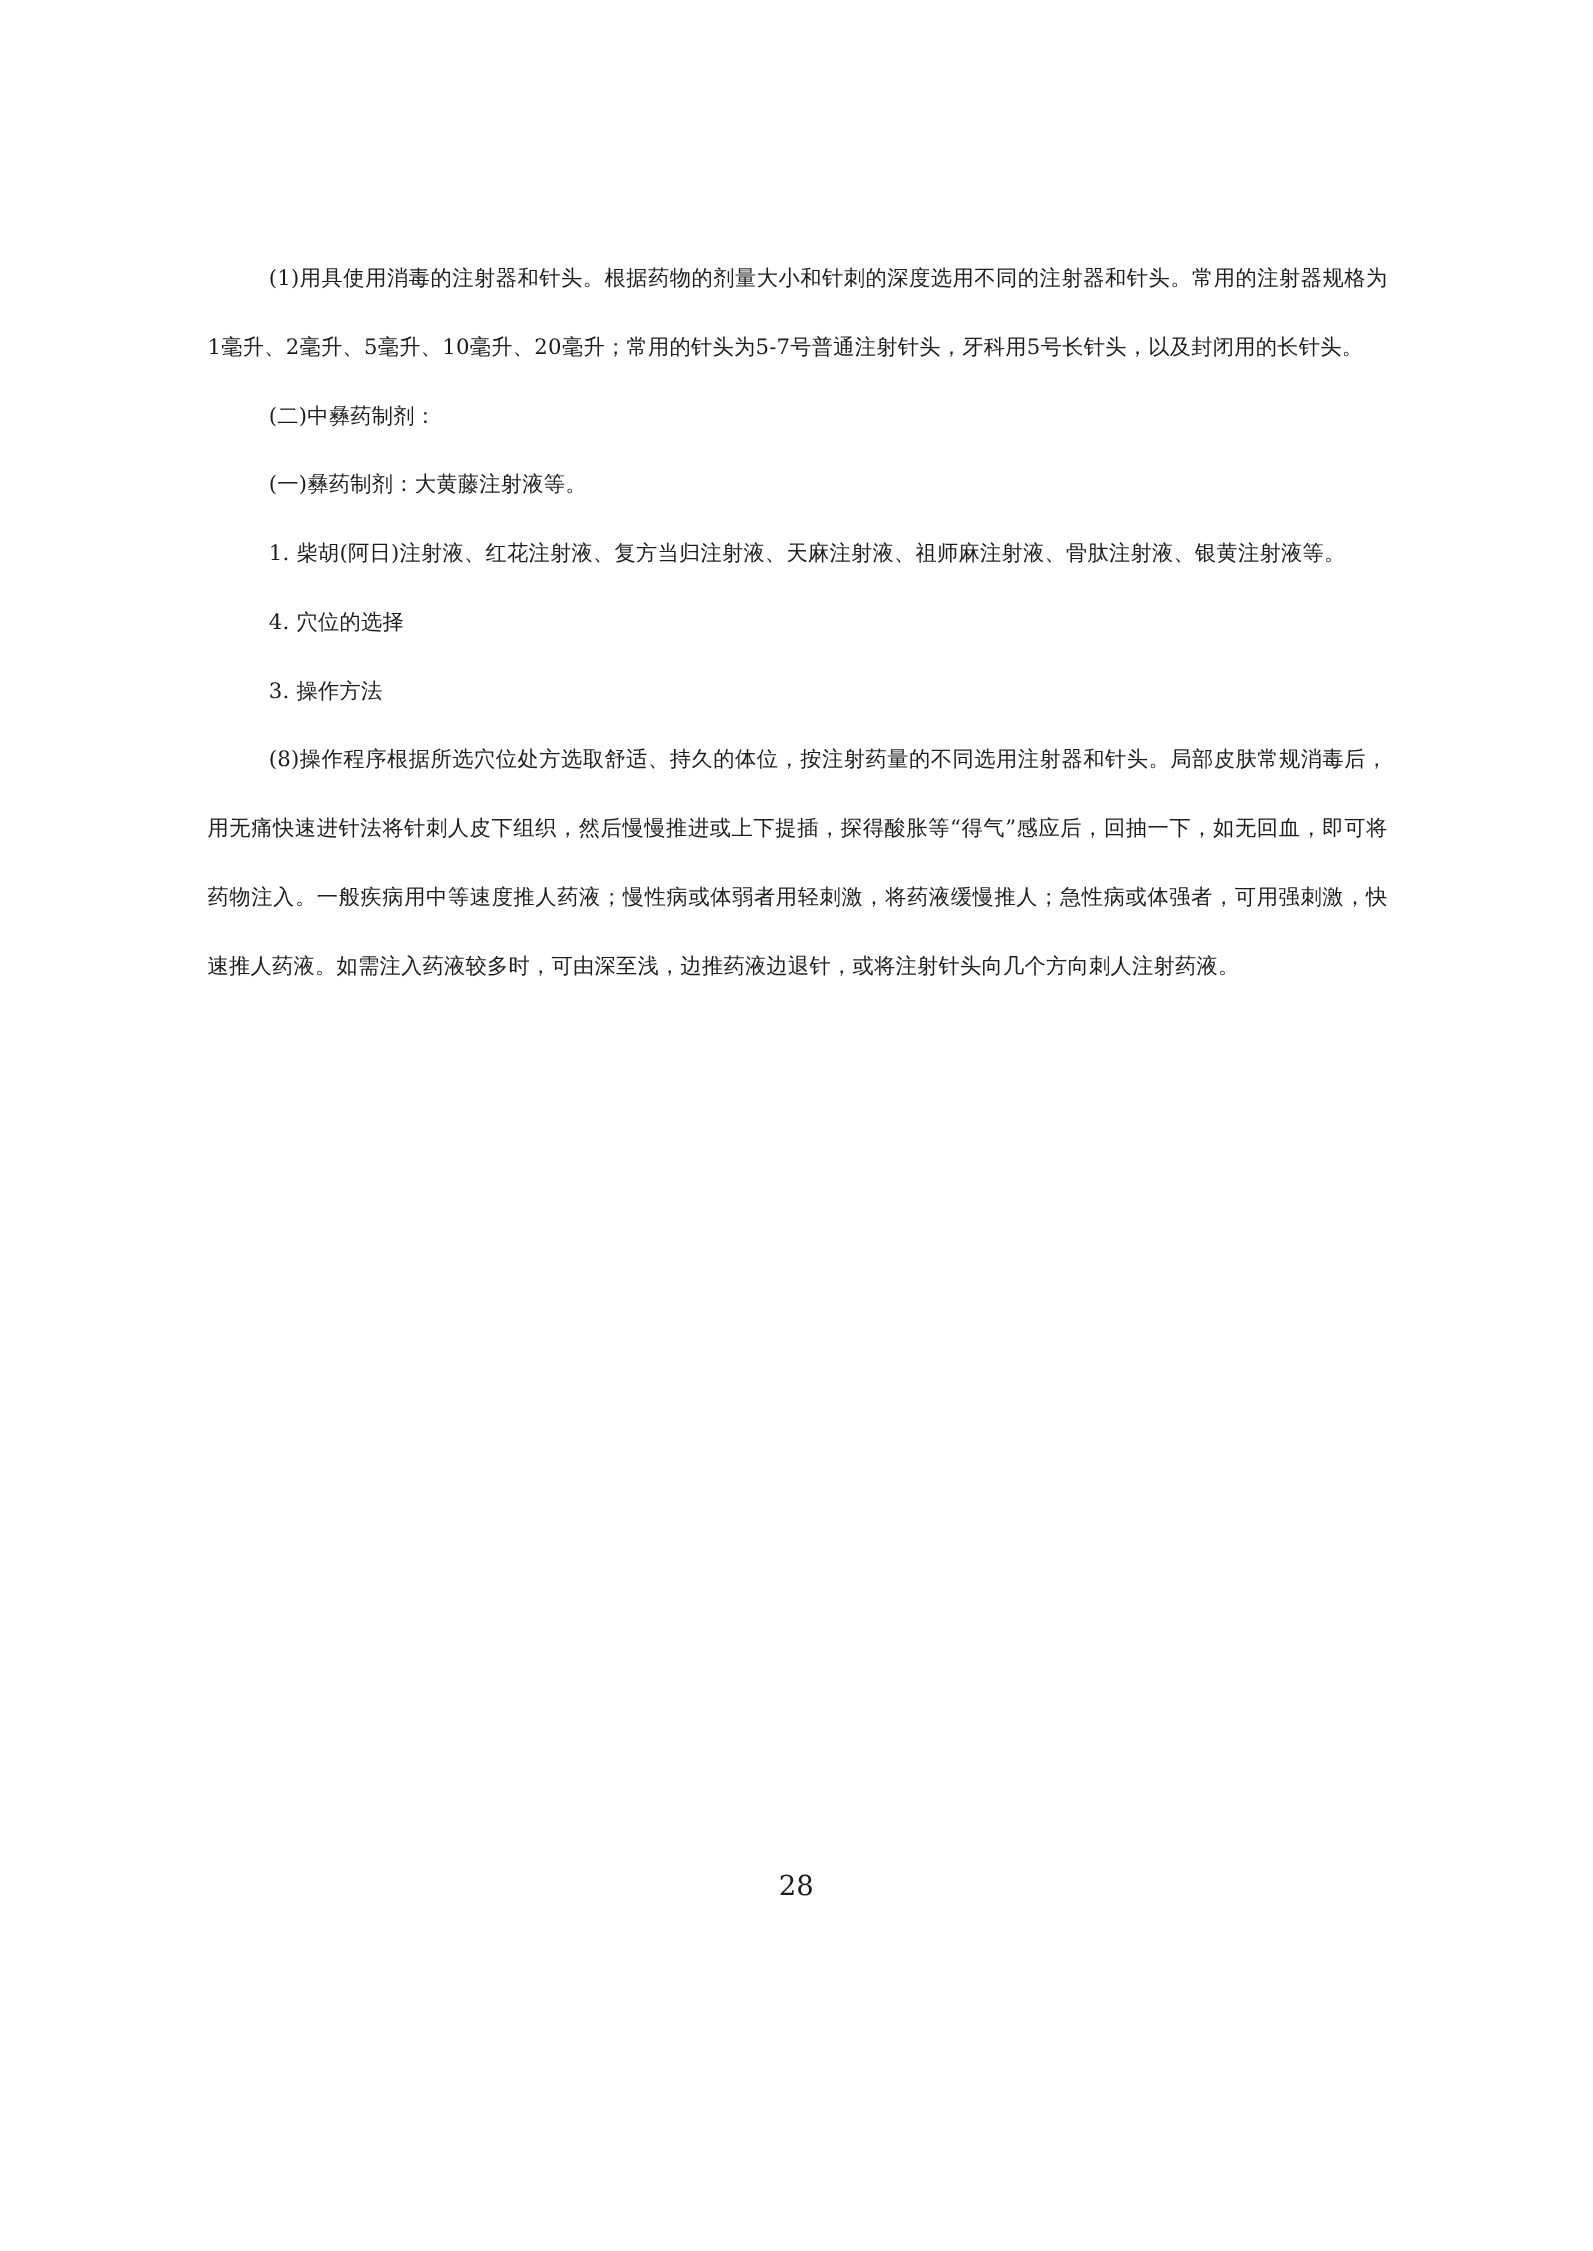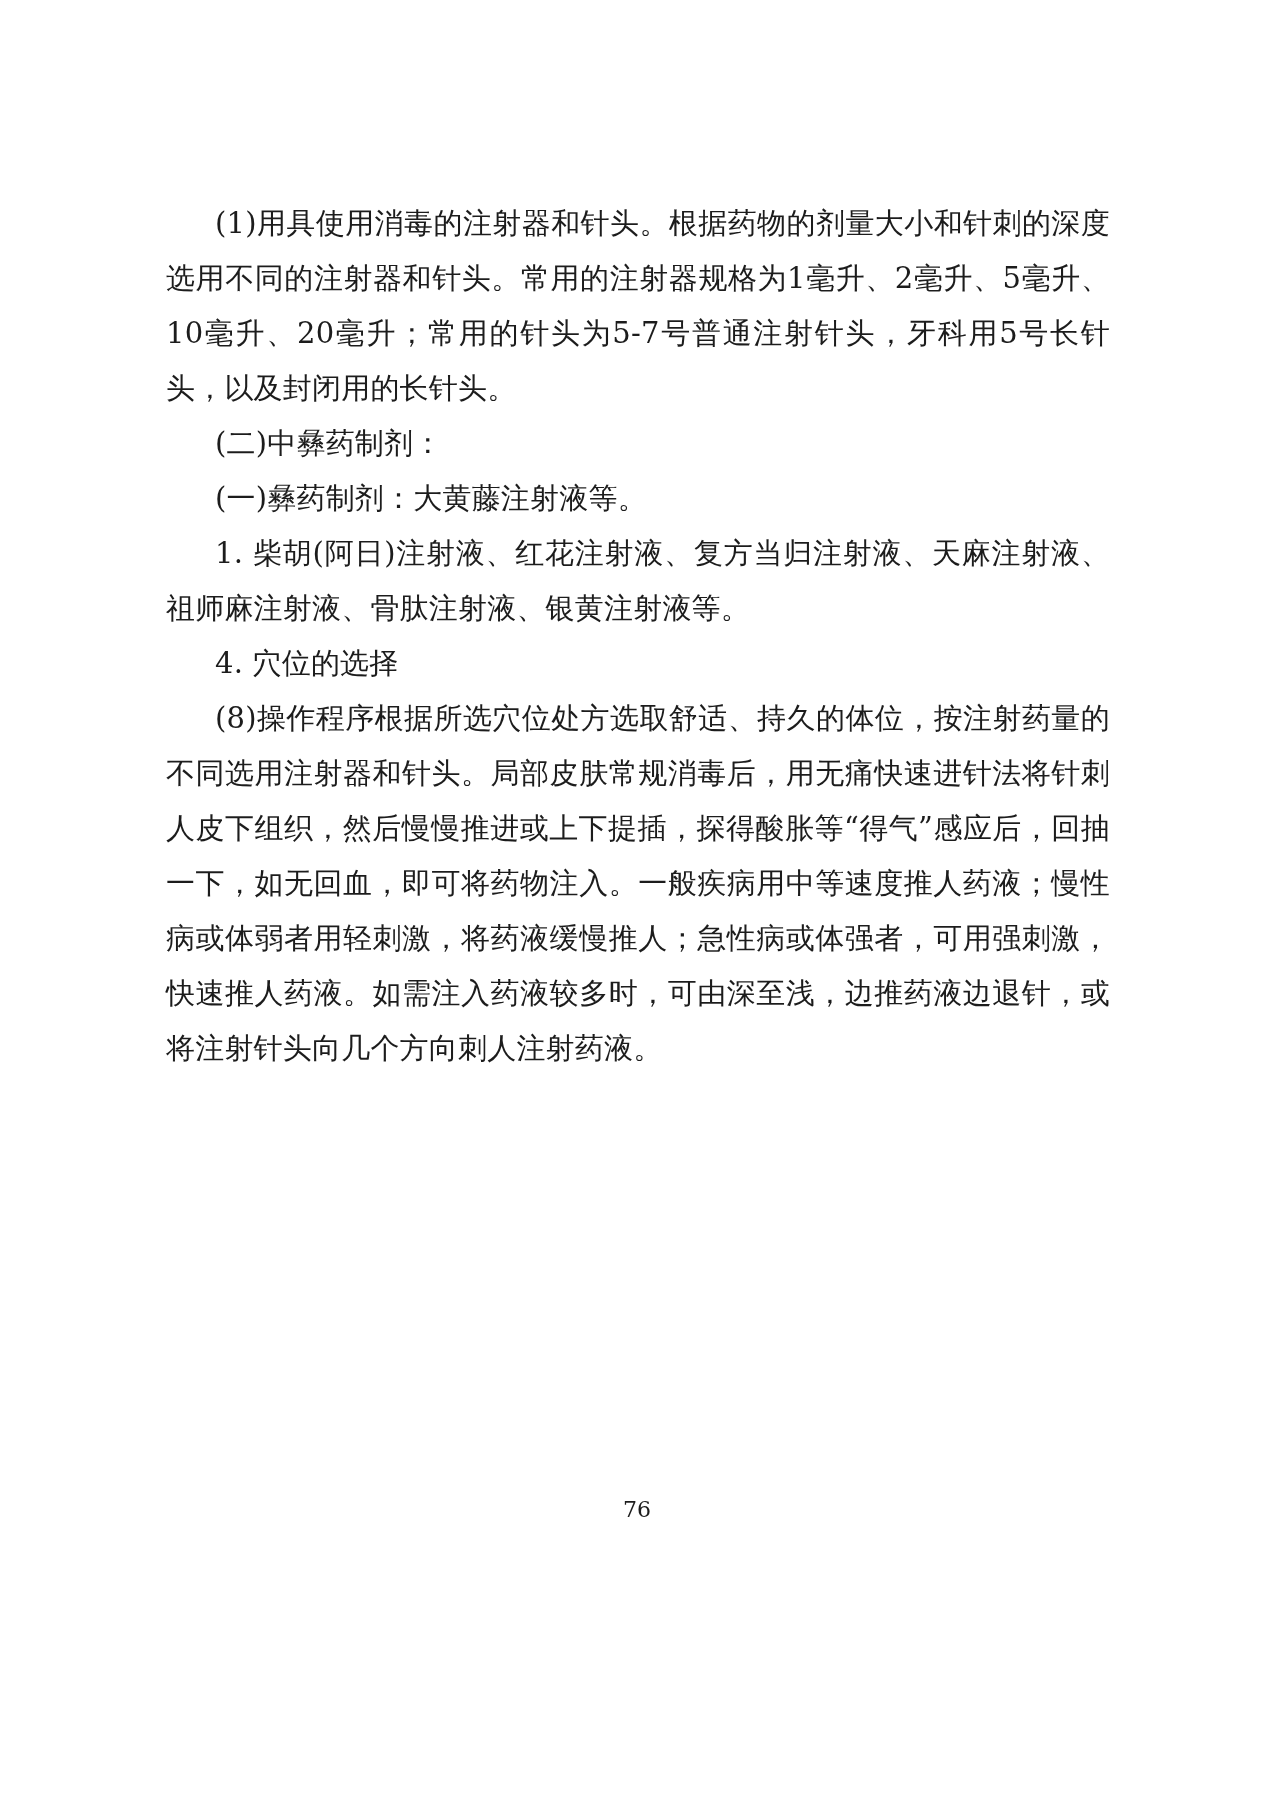--- a/index.html
+++ b/index.html
@@ -17,21 +17,21 @@
     color: #1a1a1a;
     overflow: hidden;
   }
   .content {
     position: absolute;
     left: 166px;
     top: 196px;
     width: 944px;
   }
   .para {
-    font-size: 29px;
+    font-size: 17px;
     line-height: 55px;
     text-align: justify;
     text-justify: inter-ideograph;
     margin: 0;
     letter-spacing: 0.2px;
     color: #1c1c1c;
   }
   .indent {
     text-indent: 49px;
   }
@@ -49,16 +49,17 @@
 </head>
 <body>
 
 <div class="page">
   <div class="content">
     <p class="para indent">(1)用具使用消毒的注射器和针头。根据药物的剂量大小和针刺的深度选用不同的注射器和针头。常用的注射器规格为1毫升、2毫升、5毫升、10毫升、20毫升；常用的针头为5-7号普通注射针头，牙科用5号长针头，以及封闭用的长针头。</p>
     <p class="para indent">(二)中彝药制剂：</p>
     <p class="para indent">(一)彝药制剂：大黄藤注射液等。</p>
     <p class="para indent">1. 柴胡(阿日)注射液、红花注射液、复方当归注射液、天麻注射液、祖师麻注射液、骨肽注射液、银黄注射液等。</p>
     <p class="para indent">4. 穴位的选择</p>
+    <p class="para indent">3. 操作方法</p>
     <p class="para indent">(8)操作程序根据所选穴位处方选取舒适、持久的体位，按注射药量的不同选用注射器和针头。局部皮肤常规消毒后，用无痛快速进针法将针刺人皮下组织，然后慢慢推进或上下提插，探得酸胀等“得气”感应后，回抽一下，如无回血，即可将药物注入。一般疾病用中等速度推人药液；慢性病或体弱者用轻刺激，将药液缓慢推人；急性病或体强者，可用强刺激，快速推人药液。如需注入药液较多时，可由深至浅，边推药液边退针，或将注射针头向几个方向刺人注射药液。</p>
   </div>
-  <div class="page-number">76</div>
+  <div class="page-number">28</div>
 </div>
 
 </body></html>

